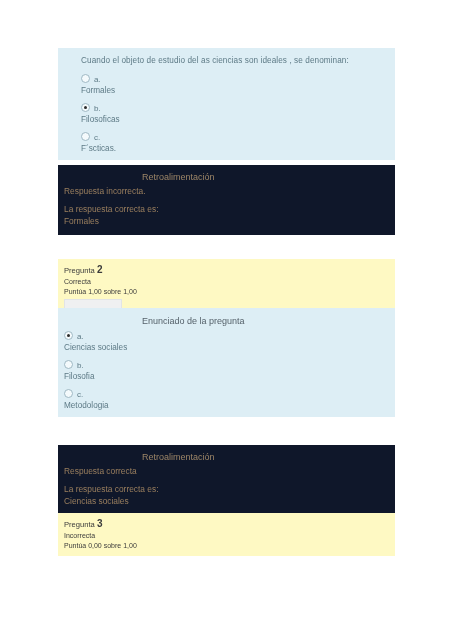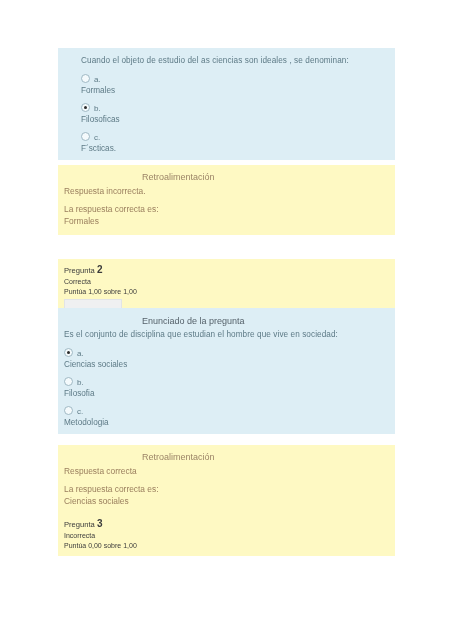--- a/index.html
+++ b/index.html
@@ -93,21 +93,21 @@
   }
   .heading-blue {
     color: #56626b;
   }
   .heading-tan {
     color: #9c8567;
   }
 
   
   .panel-feedback {
-    background: #fef9c3;
+    background: #0f172a;
     padding: 6px 10px 8px 6px;
   }
   .fb-line {
     color: #9a7f5e;
     font-size: 8.4px;
     line-height: 12px;
     margin: 0;
   }
   .fb-gap { height: 6px; }
 
@@ -206,21 +206,20 @@
     <p class="meta-line">Puntúa 1,00 sobre 1,00</p>
 
     <div class="meta-body">
       <div class="meta-thumb"></div>
       <div class="meta-flag">Marcar pregunta</div>
     </div>
   </div>
 
   <div class="block panel-question" style="top:308px;">
     <p class="section-heading heading-blue">Enunciado de la pregunta</p>
-    <p class="q-prompt">Es el conjunto de disciplina que estudian el hombre que vive en sociedad:</p>
 
     <div class="answer">
       <div class="answer-row">
         <span class="radio checked"></span>
         <span class="answer-letter">a.</span>
       </div>
       <div class="answer-text">Ciencias sociales</div>
     </div>
 
     <div class="answer">

